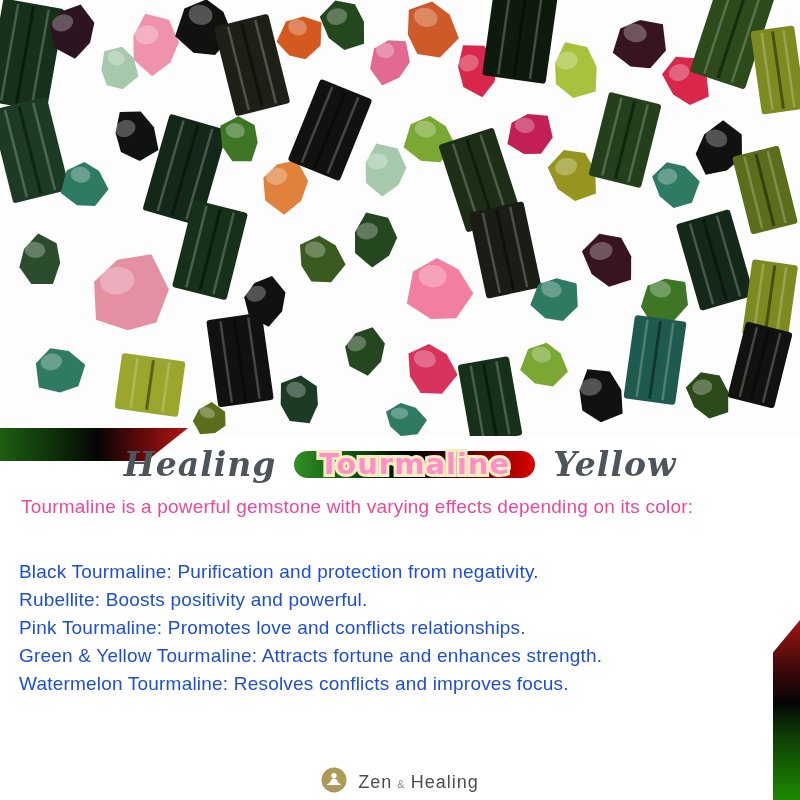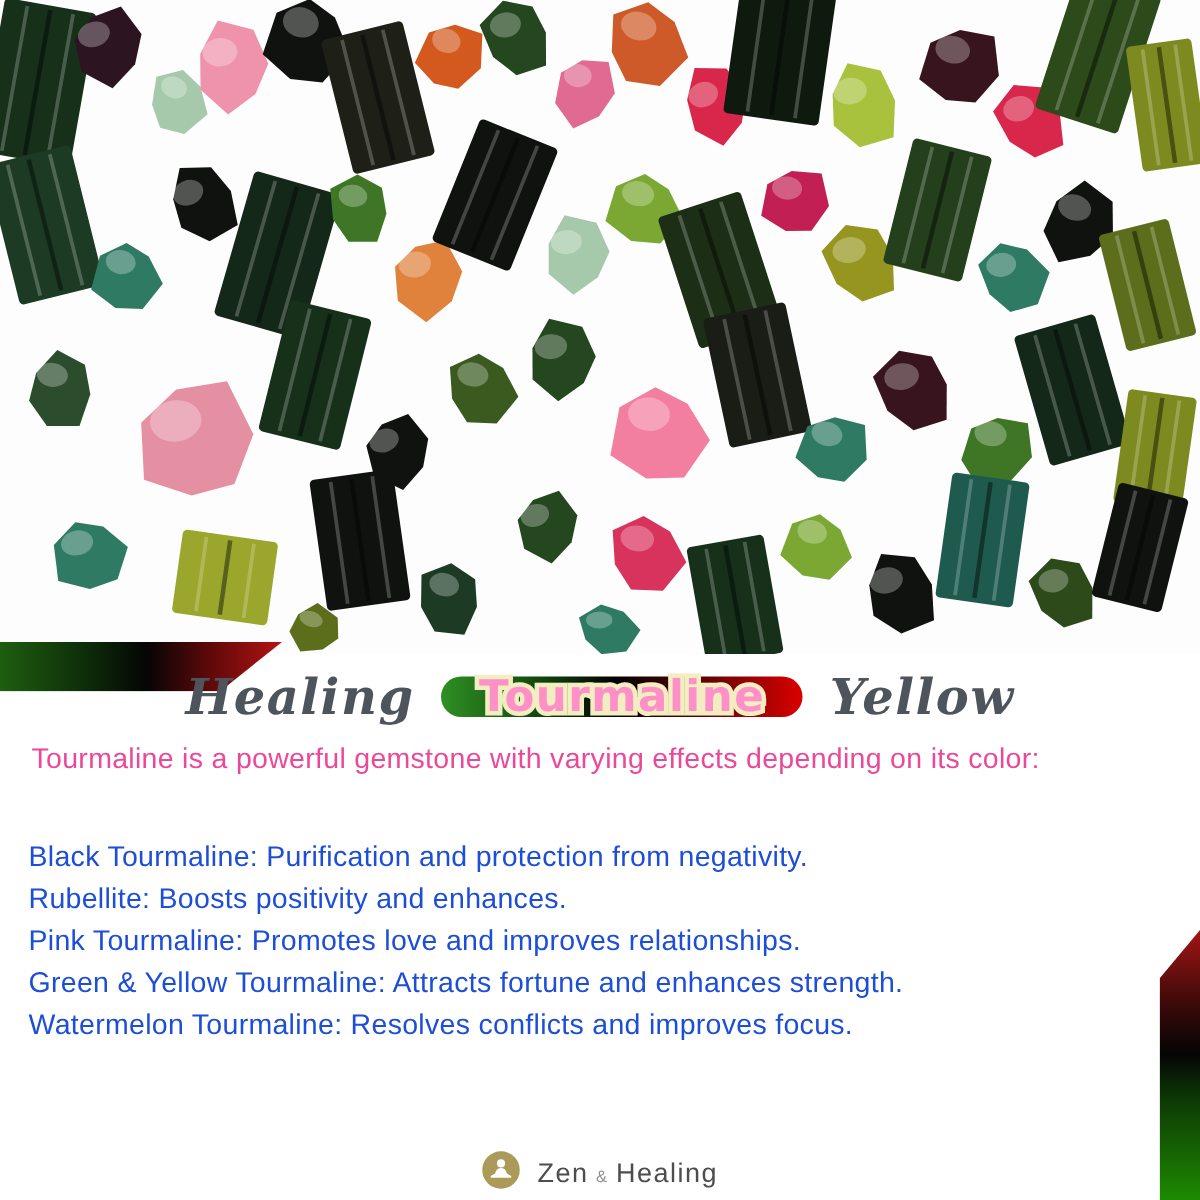--- a/index.html
+++ b/index.html
@@ -344,22 +344,22 @@
         <span class="fill">Tourmaline</span>
       </span>
     </span>
     <span class="script">Yellow</span>
   </div>
 
   <p class="intro">Tourmaline is a powerful gemstone with varying effects depending on its color:</p>
 
   <div class="effects">
     <p>Black Tourmaline: Purification and protection from negativity.</p>
-    <p>Rubellite: Boosts positivity and enhances.</p>
-    <p>Pink Tourmaline: Promotes love and improves relationships.</p>
+    <p>Rubellite: Boosts positivity and powerful.</p>
+    <p>Pink Tourmaline: Promotes love and conflicts relationships.</p>
     <p>Green &amp; Yellow Tourmaline: Attracts fortune and enhances strength.</p>
     <p>Watermelon Tourmaline: Resolves conflicts and improves focus.</p>
   </div>
 
   <div class="footer">
     <svg width="26" height="26" viewBox="0 0 26 26">
       <circle cx="13" cy="13" r="12.5" fill="#ab9a58"></circle>
       <circle cx="13" cy="8.6" r="2.7" fill="#ffffff"></circle>
       <path d="M13,11.6 C10.6,11.6 9.4,13.5 9.1,15.4 L6.4,16.9 C5.8,17.3 6.1,18.1 6.8,18.1
                L19.2,18.1 C19.9,18.1 20.2,17.3 19.6,16.9 L16.9,15.4

